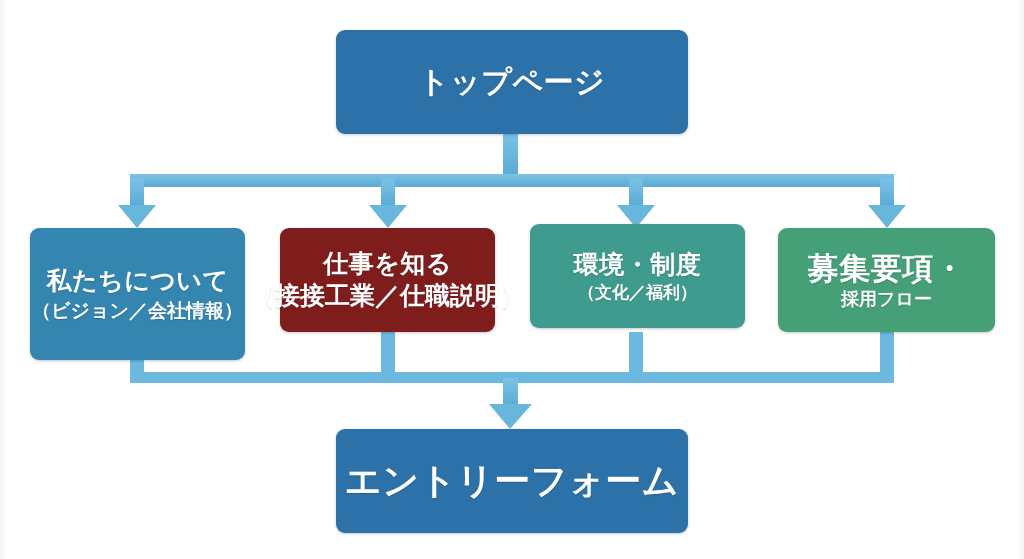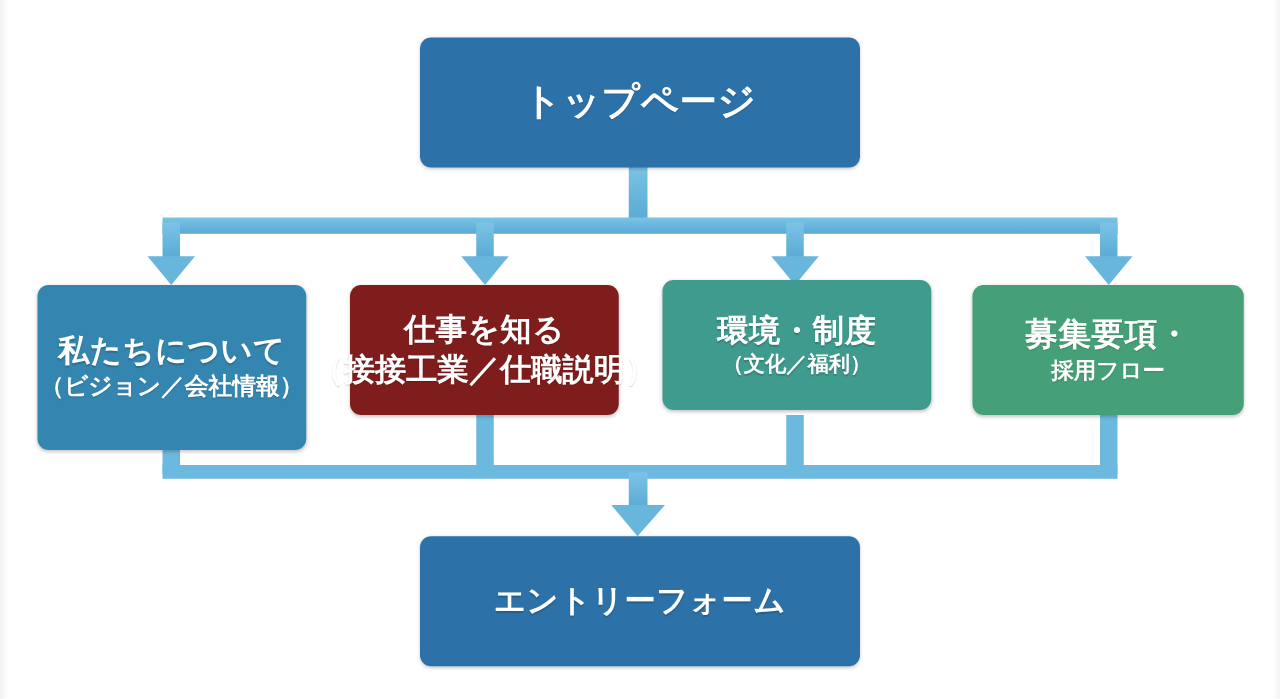--- a/index.html
+++ b/index.html
@@ -75,44 +75,44 @@
   
   #node-top {
     left: 336px; top: 30px; width: 352px; height: 104px;
   }
   #node-top .title { font-size: 30px; }
 
   #node-about {
     left: 30px; top: 228px; width: 215px; height: 132px;
   }
   #node-about .title { font-size: 25px; }
-  #node-about .subtitle { font-size: 19px; margin-top: 3px; font-family: Liberation Mono, monospace; }
+  #node-about .subtitle { font-size: 19px; margin-top: 3px; }
 
   #node-work {
     left: 280px; top: 228px; width: 215px; height: 104px;
   }
   #node-work .title { font-size: 25px; }
   #node-work .subtitle { font-size: 25px; margin-top: 3px; }
 
   #node-env {
     left: 530px; top: 224px; width: 215px; height: 104px;
   }
   #node-env .title { font-size: 25px; }
   #node-env .subtitle { font-size: 17px; margin-top: 3px; }
 
   #node-recruit {
     left: 778px; top: 228px; width: 217px; height: 104px;
   }
-  #node-recruit .title { font-size: 26px; }
+  #node-recruit .title { font-size: 31px; }
   #node-recruit .subtitle { font-size: 18px; margin-top: 2px; }
 
   #node-entry {
     left: 336px; top: 429px; width: 352px; height: 104px;
   }
-  #node-entry .title { font-size: 25px; }
+  #node-entry .title { font-size: 36px; }
 </style>
 </head>
 <body>
 
 <div id="diagram">
 
   <div class="edge-shade left"></div>
   <div class="edge-shade right"></div>
 
   <svg id="connectors" viewBox="0 0 1024 559">

